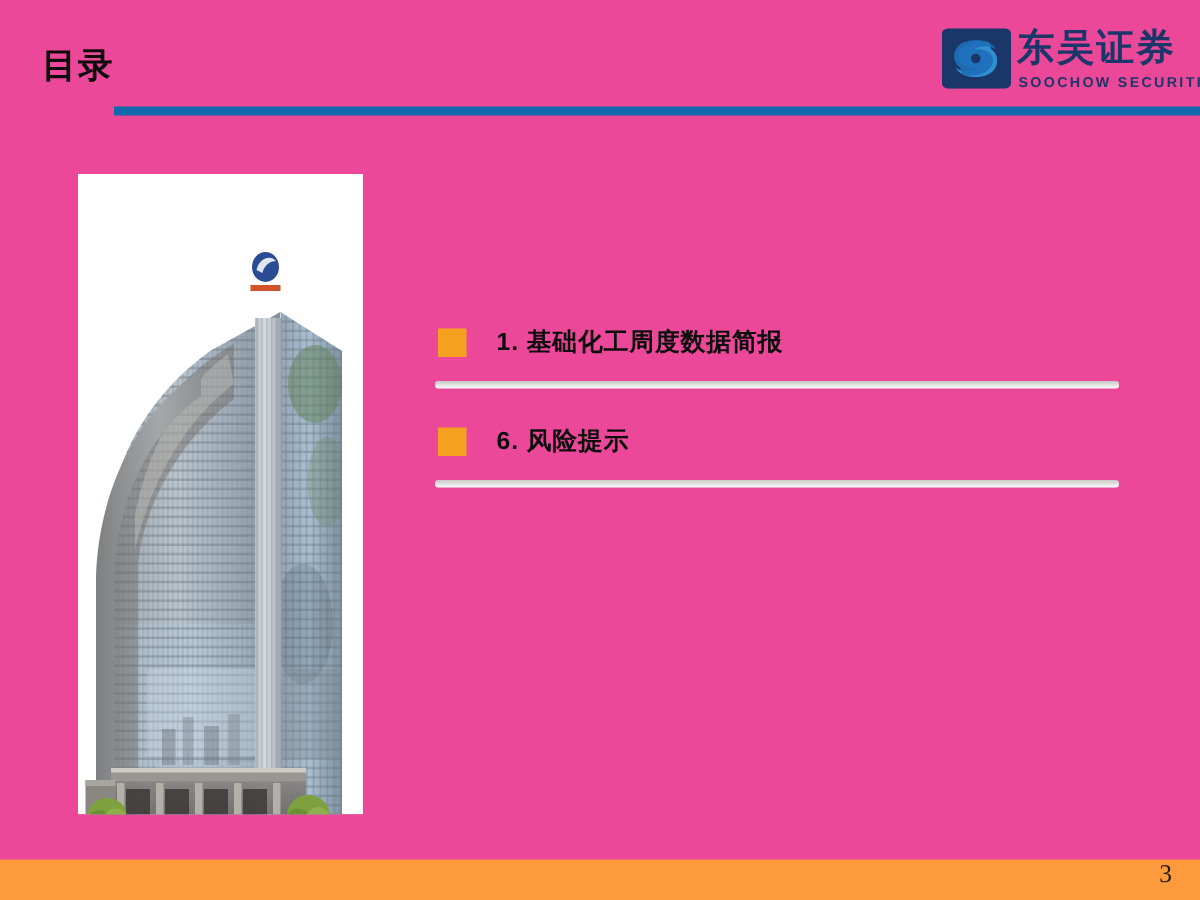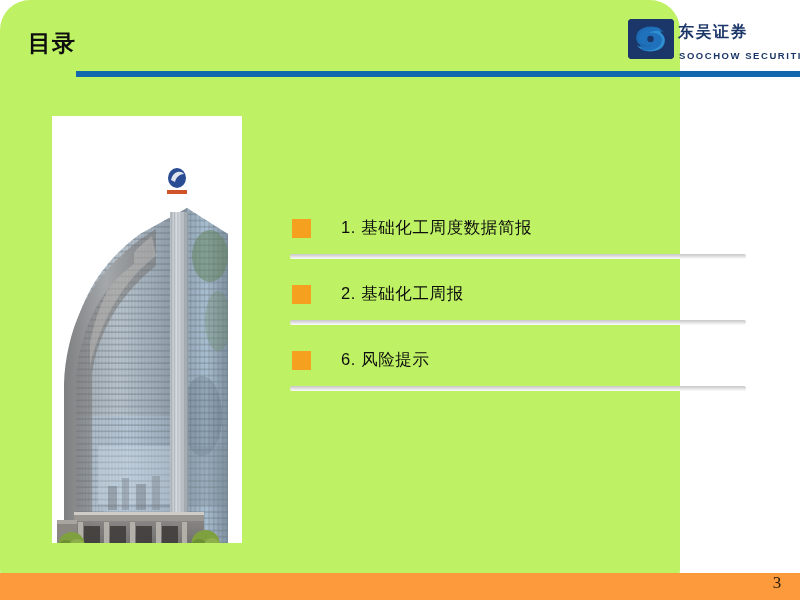--- a/index.html
+++ b/index.html
@@ -12,24 +12,23 @@
     background: #ffffff;
     font-family: "Liberation Sans", "DejaVu Sans", sans-serif;
     overflow: hidden;
     position: relative;
   }
 
   .slide {
     position: absolute;
     left: 0;
     top: 0;
-    width: 680px;
+    width: 800px;
     height: 600px;
-    background: #bef264;
-    border-radius: 30px;
+    background: #ec4899;
   }
 
   
   .slide-title {
     position: absolute;
     left: 28px;
     top: 28px;
     font-size: 23px;
     font-weight: bold;
     color: #0d0d0d;
@@ -63,21 +62,21 @@
     height: 40px;
     background: #1b3668;
     border-radius: 4px;
     overflow: hidden;
   }
   .brand-mark svg { display: block; }
   .brand-cn {
     position: absolute;
     left: 50px;
     top: 0px;
-    font-size: 16px;
+    font-size: 25px;
     font-weight: bold;
     color: #1b3668;
     letter-spacing: 1.5px;
     line-height: 30px;
     white-space: nowrap;
   }
   .brand-en {
     position: absolute;
     left: 51px;
     top: 33px;
@@ -117,23 +116,23 @@
     height: 44px;
     padding-left: 2px;
   }
   .agenda-bullet {
     width: 19px;
     height: 19px;
     background: #f5a01e;
     flex: 0 0 auto;
   }
   .agenda-label {
-    margin-left: 30px;
+    margin-left: 20px;
     font-size: 16.5px;
-    font-weight: normal;
+    font-weight: bold;
     color: #0d0d0d;
     letter-spacing: 0.6px;
     white-space: nowrap;
   }
   .agenda-underline {
     position: absolute;
     left: 0;
     top: 48px;
     width: 456px;
     height: 5px;
@@ -326,27 +325,20 @@
   <div class="agenda">
 
     <div class="agenda-item">
       <div class="agenda-row">
         <span class="agenda-bullet"></span>
         <span class="agenda-label">1. 基础化工周度数据简报</span>
       </div>
       <div class="agenda-underline"></div>
     </div>
 
-    <div class="agenda-item">
-      <div class="agenda-row">
-        <span class="agenda-bullet"></span>
-        <span class="agenda-label">2. 基础化工周报</span>
-      </div>
-      <div class="agenda-underline"></div>
-    </div>
 
     <div class="agenda-item">
       <div class="agenda-row">
         <span class="agenda-bullet"></span>
         <span class="agenda-label">6. 风险提示</span>
       </div>
       <div class="agenda-underline"></div>
     </div>
 
   </div>

